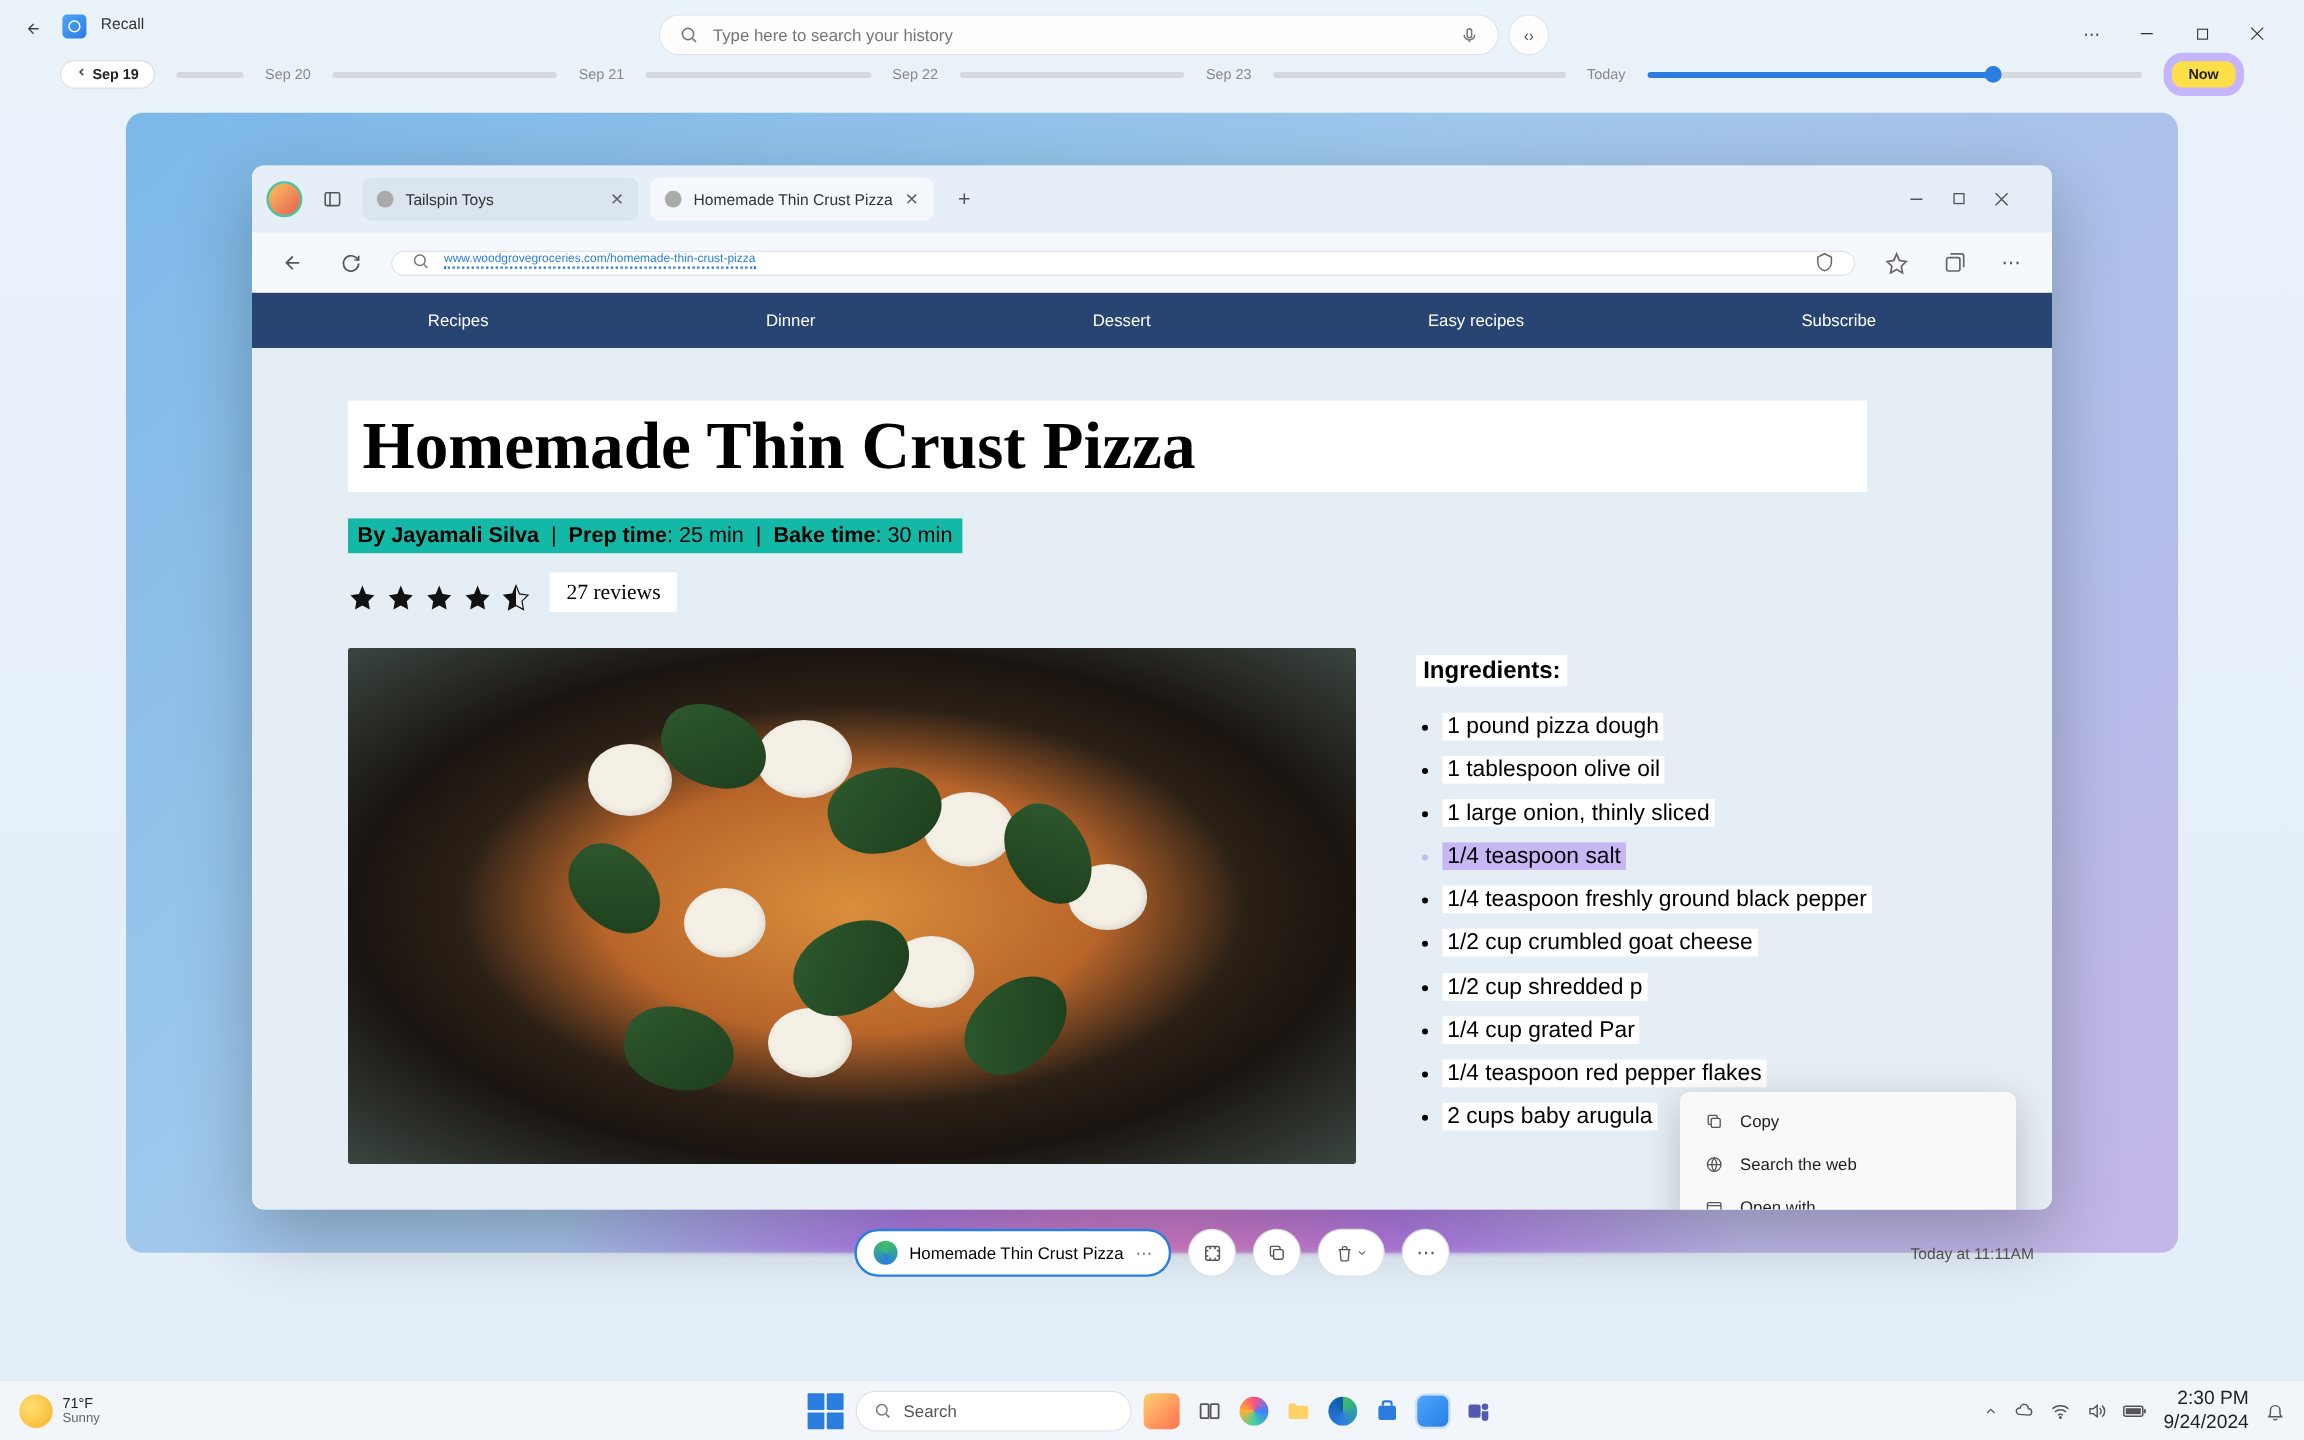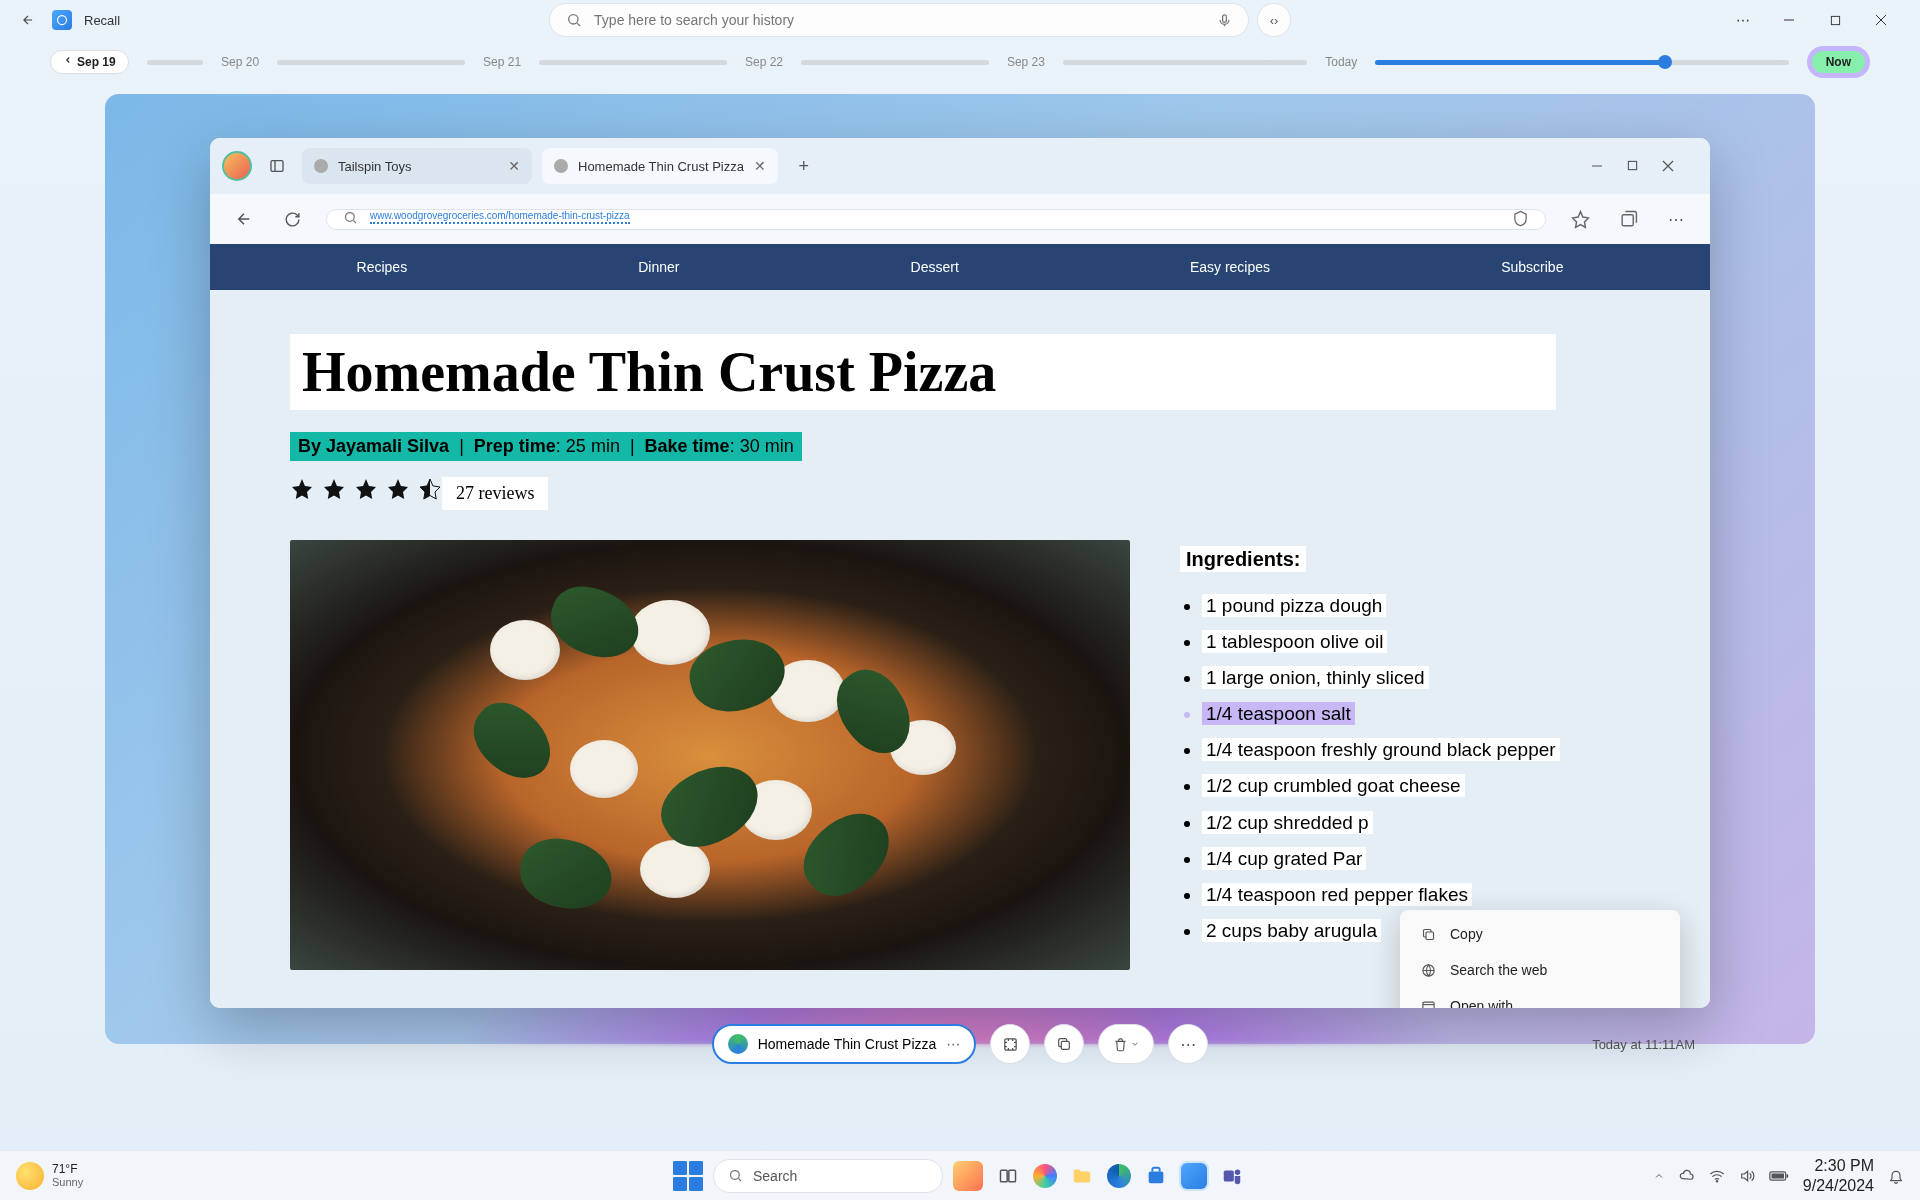--- a/index.html
+++ b/index.html
@@ -1,38 +1,38 @@
 <!DOCTYPE html>
 <html><head>
 <meta charset="utf-8">
 <style>
 * { margin: 0; padding: 0; box-sizing: border-box; font-family: "Segoe UI", -apple-system, sans-serif; }
 body { width: 1920px; height: 1200px; background: linear-gradient(180deg, #eaf2fa 0%, #e3eef8 100%); overflow: hidden; position: relative; }
 
 
-.topbar { height: 40px; display: flex; align-items: center; padding: 12px 16px; gap: 12px; }
+.topbar { height: 40px; display: flex; align-items: flex-start; padding: 12px 16px; gap: 12px; }
 .back-btn { width: 24px; height: 24px; display: flex; align-items: center; justify-content: center; border-radius: 4px; color: #444; }
 .recall-logo { width: 20px; height: 20px; border-radius: 4px; background: linear-gradient(135deg, #4da6ff, #2b7de0); display: flex; align-items: center; justify-content: center; }
 .recall-title { font-size: 13px; color: #333; font-weight: 400; }
 .search-container { flex: 1; display: flex; justify-content: center; }
 .search-bar { width: 700px; height: 34px; background: #fdfdfe; border: 1px solid #e0e4e8; border-radius: 18px; display: flex; align-items: center; padding: 0 16px; gap: 12px; }
 .search-bar input { flex: 1; border: none; outline: none; font-size: 14px; background: transparent; color: #333; }
 .code-pill { width: 34px; height: 34px; border-radius: 50%; background: #fdfdfe; border: 1px solid #e0e4e8; display: flex; align-items: center; justify-content: center; font-size: 13px; color: #555; margin-left: 8px; }
 .win-controls { display: flex; gap: 0; margin-left: auto; }
 .win-btn { width: 46px; height: 32px; display: flex; align-items: center; justify-content: center; color: #333; font-size: 14px; }
 
 
 .timeline { height: 44px; display: flex; align-items: center; padding: 0 50px; gap: 18px; }
 .date-pill { background: #fff; border: 1px solid #ddd; border-radius: 16px; padding: 4px 12px; font-size: 12px; font-weight: 600; color: #222; display: flex; align-items: flex-start; gap: 4px; }
 .date-label { font-size: 12px; color: #888; }
 .track-seg { height: 5px; background: #d5d9dd; border-radius: 3px; flex: 1; }
 .track-seg.short { flex: 0.3; }
 .track-seg.today { height: 5px; background: linear-gradient(90deg, #2b7de0 0%, #2b7de0 70%, #d5d9dd 70%); position: relative; flex: 2.2; }
 .track-seg.today::after { content:""; position:absolute; left:70%; top:50%; transform:translate(-50%,-50%); width:14px; height:14px; background:#2b7de0; border-radius:50%; }
-.now-pill { background: #86efac; border: 5px solid #c4b5fd; border-radius: 16px; padding: 4px 14px; font-size: 12px; font-weight: 600; color: #222; }
+.now-pill { background: #fde047; border: 7px solid #c4b5fd; border-radius: 16px; padding: 4px 14px; font-size: 12px; font-weight: 600; color: #222; }
 
 
 .snapshot-wrap { position: relative; margin: 10px auto 0; width: 1710px; height: 950px; background: linear-gradient(140deg, #7cb8e8 0%, #9fc8ec 40%, #c5b5e8 100%); border-radius: 14px; padding: 44px 105px 0; }
 .wallpaper-bloom { position:absolute; bottom:0; left:50%; transform:translateX(-50%); width:1200px; height:300px; background: radial-gradient(ellipse at 50% 120%, #ff6ba0 0%, #b06fe8 30%, transparent 60%); opacity:0.8; filter:blur(2px); pointer-events:none; }
 
 .browser-window { position: relative; width: 1500px; height: 870px; background: #f5f8fc; border-radius: 10px; box-shadow: 0 20px 60px rgba(0,0,0,0.25); overflow: hidden; z-index: 2; }
 .browser-tabs { height: 56px; background: #e6eef7; display: flex; align-items: center; padding: 0 12px; gap: 10px; }
 .profile-avatar { width: 30px; height: 30px; border-radius: 50%; background: linear-gradient(135deg,#f8c060,#e86050); border: 2px solid #51c0a0; }
 .tab-overview { width: 30px; height: 30px; display:flex; align-items:center; justify-content:center; color:#555; }
 .tab { height: 36px; border-radius: 8px; display: flex; align-items: center; padding: 0 12px; gap: 10px; font-size: 13px; color: #333; min-width: 230px; }
@@ -49,21 +49,21 @@
 .addr-url { color: #2b7de0; border-bottom: 2px dotted #2b7de0; padding-bottom: 1px; }
 .addr-actions { margin-left:auto; display:flex; gap:16px; color:#666; }
 
 .site-nav { height: 46px; background: #274472; display: flex; align-items: center; justify-content: space-around; padding: 0 31px; }
 .site-nav a { color: #fff; font-size: 14px; text-decoration: none; }
 
 .page-content { padding: 44px 80px 0; position: relative; background: #e6eef5; height: calc(100% - 152px); }
 .recipe-title { font-family: "Times New Roman", serif; font-size: 56px; background: #fff; display: inline-block; padding: 6px 560px 6px 12px; margin-bottom: 22px; }
 .byline { font-family: "Times New Roman", serif; font-size: 18px; display: flex; gap: 8px; align-items: center; margin-bottom: 16px; }
 .byline .hl { background: #14b8a6; padding: 4px 8px; }
-.rating-row { display: flex; align-items: flex-start; margin-bottom: 30px; }
+.rating-row { display: flex; align-items: flex-end; gap: 16px; margin-bottom: 30px; }
 .stars { display: flex; gap: 8px; }
 .star { width: 24px; height: 24px; }
 .reviews-box { background: #fff; padding: 6px 14px; font-family: "Times New Roman", serif; font-size: 18px; }
 
 .content-cols { display: flex; gap: 50px; }
 .pizza-img { width: 840px; height: 430px; border-radius: 2px; background: radial-gradient(ellipse at 50% 50%, #d98f3c 0%, #b9652a 35%, #2b2016 55%, #1a1410 70%, #3a4640 100%); position: relative; overflow: hidden; }
 .p-basil { position:absolute; border-radius: 45% 55% 50% 50%; background: linear-gradient(140deg,#2e5a2e,#1d3d1d); }
 .p-cheese { position:absolute; border-radius: 50%; background: #f5f0e6; box-shadow: inset -2px -2px 6px rgba(0,0,0,0.1); }
 
 .ingredients { font-family: "Times New Roman", serif; font-size: 19px; line-height: 1.9; }

